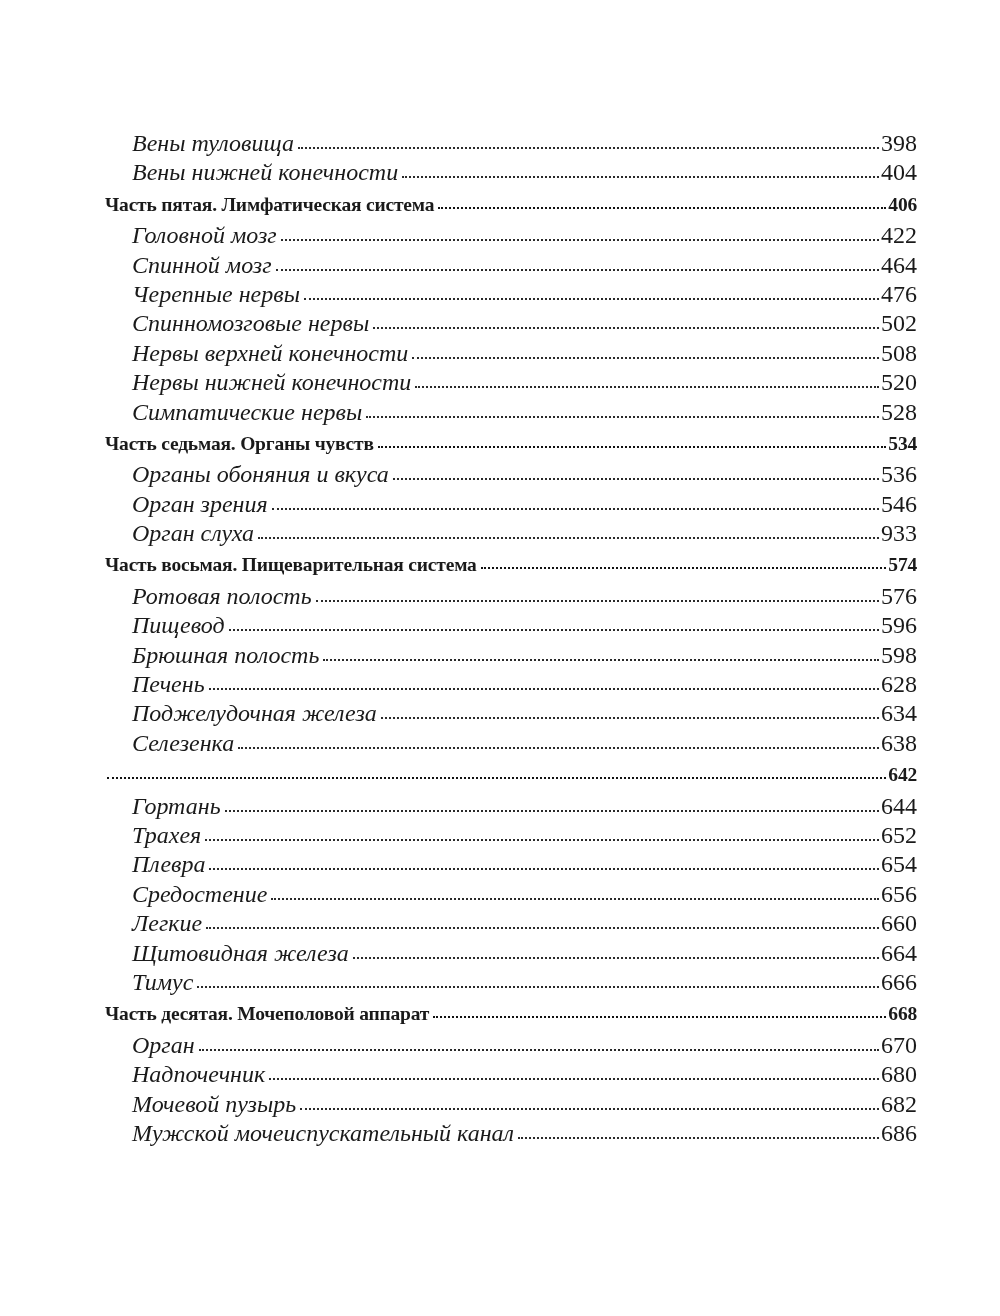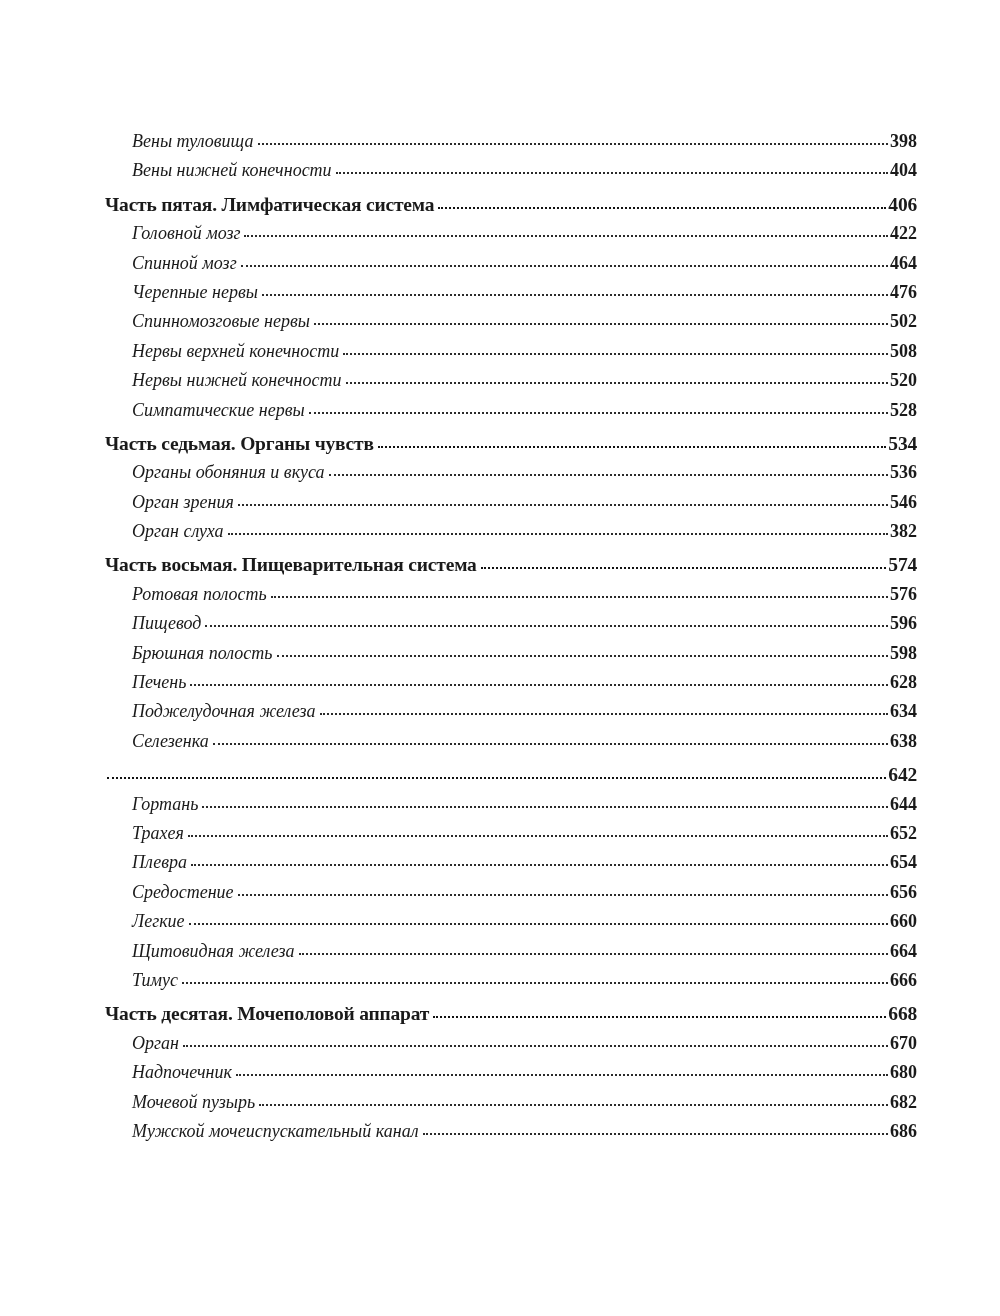--- a/index.html
+++ b/index.html
@@ -19,21 +19,21 @@
       position: absolute;
       left: 105px;
       top: 127px;
       width: 812px;
     }
     .row {
       display: flex;
       align-items: baseline;
       height: 29.4px;
       line-height: 29.4px;
-      font-size: 18px;
+      font-size: 24px;
       white-space: nowrap;
     }
     .row.sub {
       padding-left: 27px;
       font-style: italic;
       font-weight: normal;
     }
     .row.part {
       font-weight: bold;
       font-size: 19.5px;
@@ -60,21 +60,20 @@
       right: 0;
       bottom: 2px;
       border-bottom: 2px dotted #2a2a2a;
     }
     .row.part .leader::before {
       border-bottom: 2.5px dotted #111;
     }
     .row .page {
       flex: 0 0 auto;
       font-style: normal;
-      font-weight: bold;
     }
     .row.sub .page {
       font-style: normal;
     }
   </style>
 </head>
 <body>
 
 <div class="toc">
 
@@ -153,21 +152,21 @@
 
   <div class="row sub">
     <span class="title">Орган зрения</span>
     <span class="leader"></span>
     <span class="page">546</span>
   </div>
 
   <div class="row sub">
     <span class="title">Орган слуха</span>
     <span class="leader"></span>
-    <span class="page">382</span>
+    <span class="page">933</span>
   </div>
 
   <div class="row part gap-before">
     <span class="title">Часть восьмая. Пищеварительная система</span>
     <span class="leader"></span>
     <span class="page">574</span>
   </div>
 
   <div class="row sub">
     <span class="title">Ротовая полость</span>

